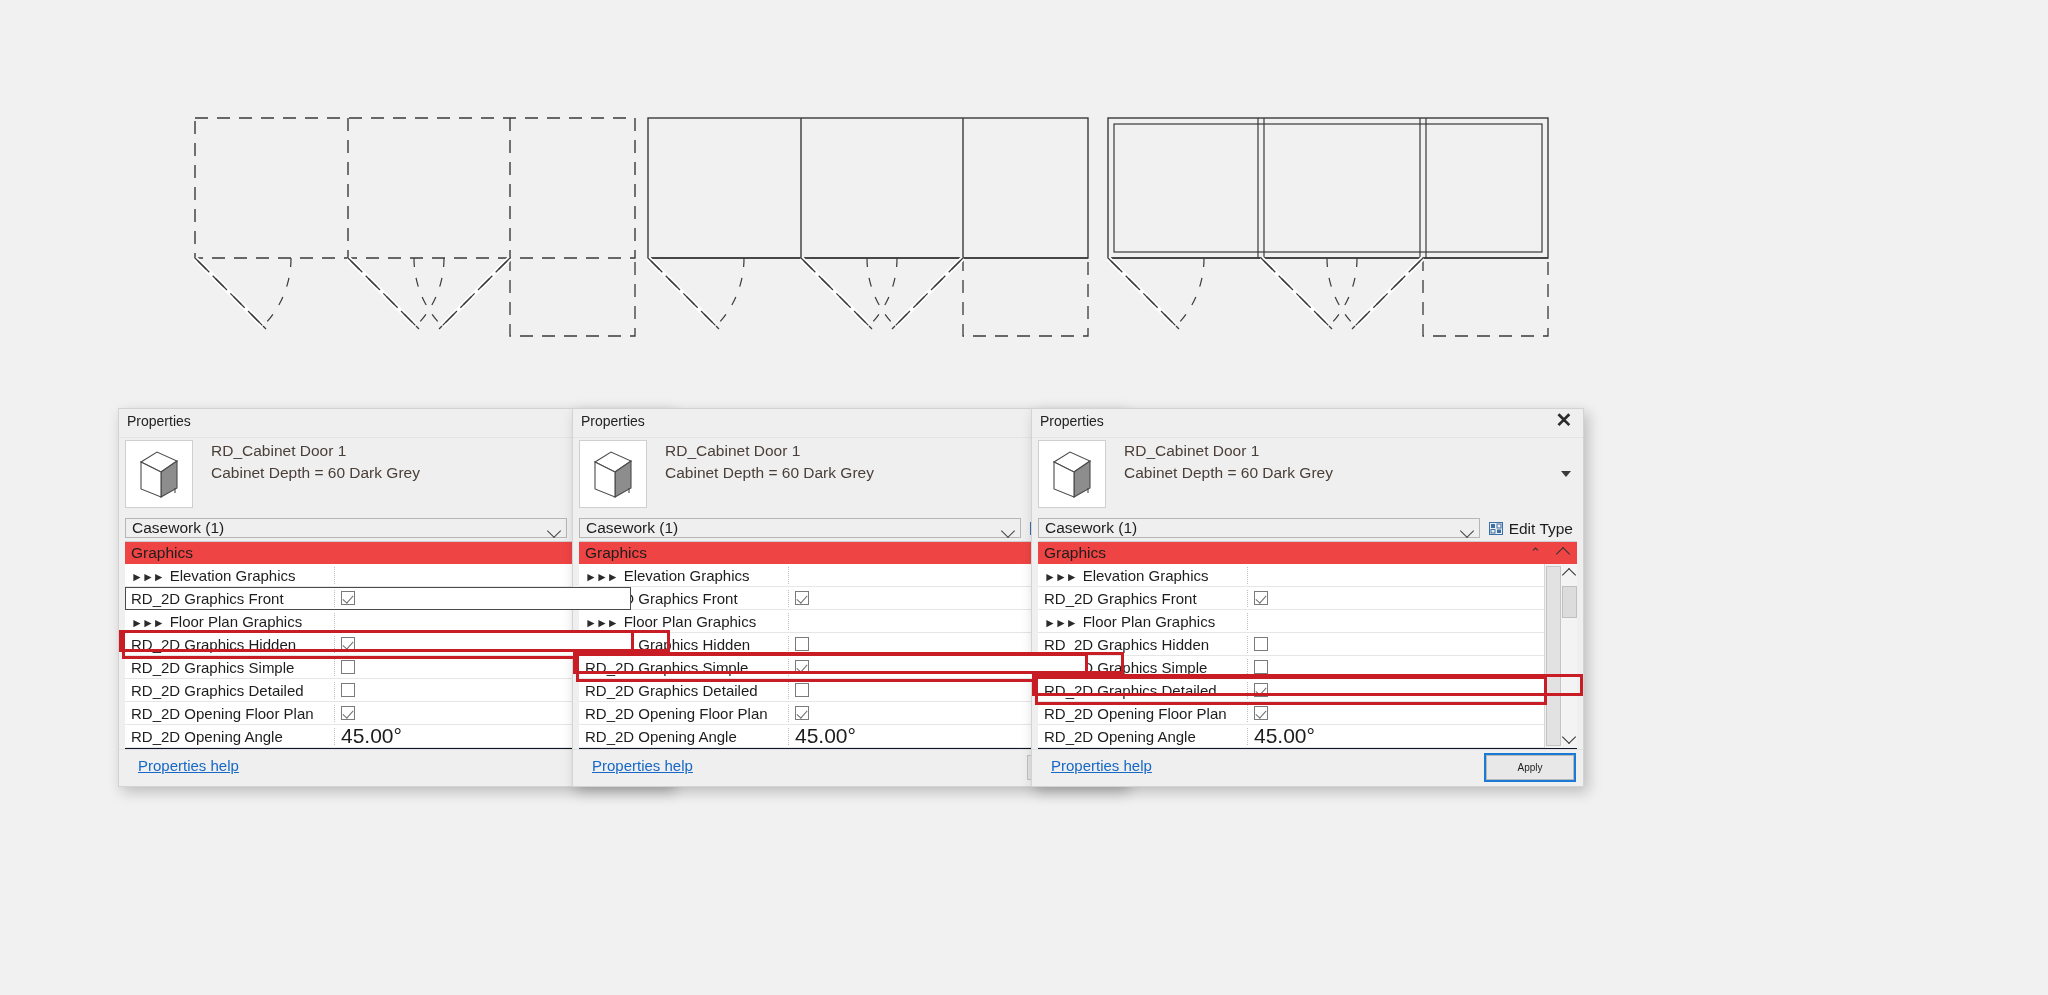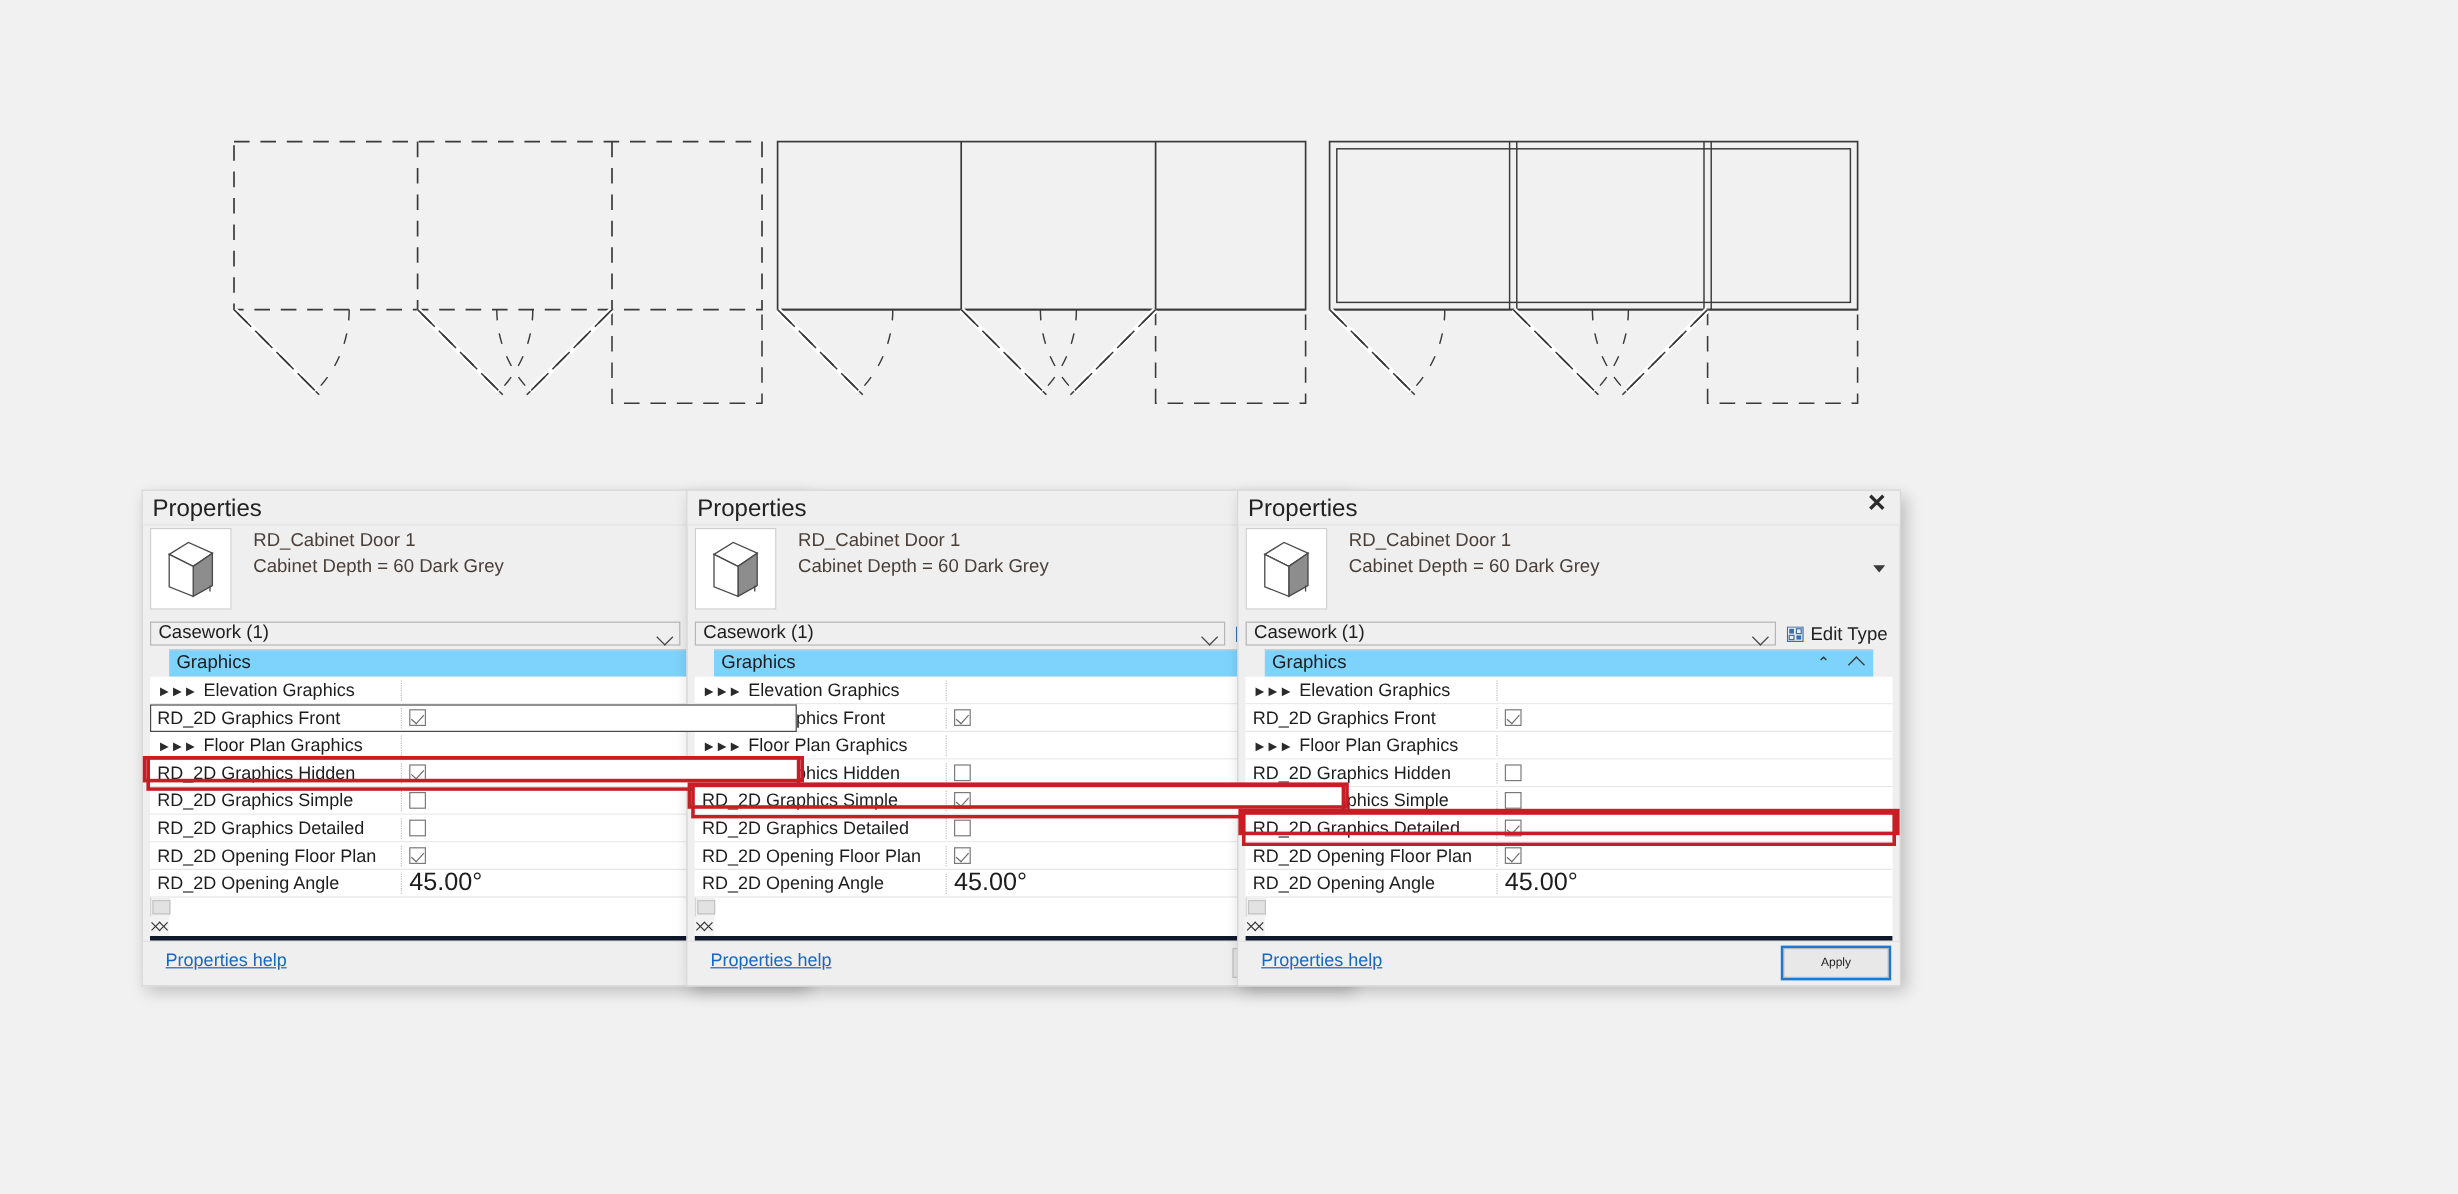--- a/index.html
+++ b/index.html
@@ -35,21 +35,21 @@
     color:#1d1d1d;
     box-sizing:border-box;
   }
   .panel-titlebar{
     height:28px;position:relative;
     background:#efefef;
     border-bottom:1px solid #e3e3e3;
   }
   .panel-title{
     position:absolute;left:8px;top:4px;
-    font-size:20px;color:#222;
+    font-size:14px;color:#222;
   }
   .close-icon{
     position:absolute;right:9px;top:1px;
     width:20px;height:22px;
     font-size:20px;line-height:21px;font-weight:bold;
     color:#2b2b2b;text-align:center;cursor:pointer;
     font-family:"Liberation Sans", sans-serif;
   }
 
   
@@ -99,36 +99,35 @@
     padding:0 4px 0 9px;font-size:15.5px;color:#1d1d1d;
     cursor:pointer;white-space:nowrap;margin-top:17px;
   }
   .et-icon{
     width:15px;height:14px;margin-right:5px;
     position:relative;flex:0 0 auto;
   }
 
   
   .group-header{
-    margin:0 22px;height:22px;background:#7dd3fc;
+    margin:0 6px;height:22px;background:#ef4444;
     display:flex;align-items:center;
     padding-left:6px;font-size:15.5px;position:relative;
     border-top:1px solid #cfcfcf;
   }
   .gh-collapse{position:absolute;right:36px;top:3px;font-size:13px;color:#333;}
   .gh-chev{position:absolute;right:9px;top:7px;width:9px;height:9px;
     border-left:1.5px solid #333;border-top:1.5px solid #333;transform:rotate(45deg);}
 
   
   .grid-wrap{
     margin:0 6px;position:relative;
     display:flex;
     background:#fff;
-    border-bottom:4px solid #0f172a;
-    flex-direction:column;
+    border-bottom:1px solid #0f172a;
   }
   .grid{flex:1 1 auto;}
   .prow{
     display:flex;height:22px;align-items:center;
     border-bottom:1px solid #e6e6e6;
     position:relative;background:#fff;
   }
   .pname{
     width:210px;flex:0 0 210px;
     padding-left:6px;font-size:15px;

